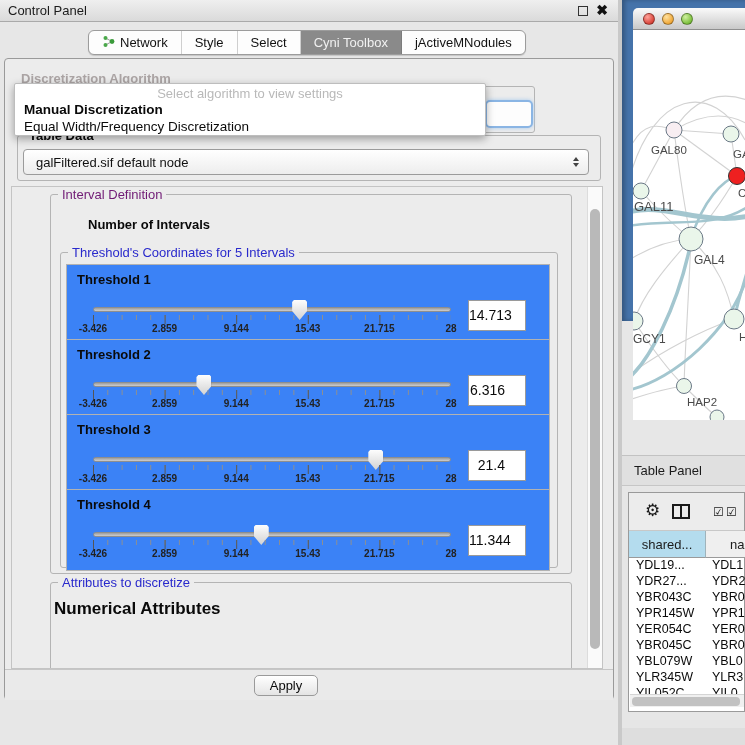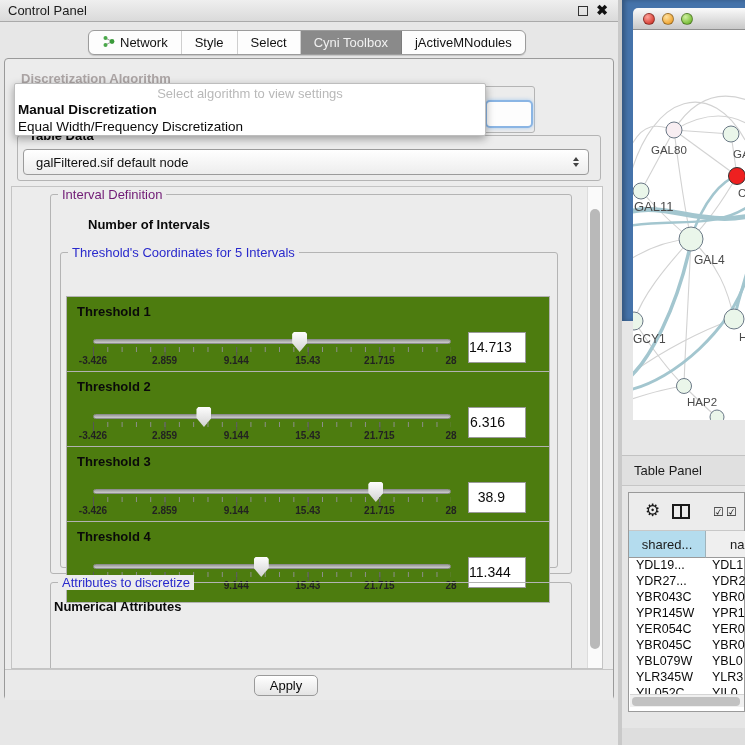--- a/index.html
+++ b/index.html
@@ -31,21 +31,21 @@
   .groupbox { position:absolute; border:1px solid #b4b4b4; border-radius:3px; }
 
   #algo-label { left:16px; top:12px; font-size:13px; font-weight:bold; color:#aba4a4; }
   #algo-group { left:12px; top:27px; width:518px; height:47px; }
   #algo-combo-fragment { left:480px; top:41px; width:48px; height:28px; background:#fdfdfd;
      border:2px solid #8ab5e4; border-radius:5px; box-shadow:0 0 4px #a8c9ec; z-index:5; }
 
   #algo-popup { left:9px; top:24px; width:472px; height:53px; background:#fff;
      border:1px solid #bdbdbd; border-radius:2px; box-shadow:0 3px 8px rgba(0,0,0,.35); z-index:50; }
   #algo-popup-hint { width:100%; text-align:center; top:2px; font-size:13px; color:#b9b9b9; }
-  .algo-option { position:absolute; left:3px; font-size:13.5px; color:#0a0a0a; white-space:nowrap; }
+  .algo-option { position:absolute; left:9px; font-size:13.5px; color:#0a0a0a; white-space:nowrap; }
   .algo-option.first { top:18px; font-weight:bold; }
   .algo-option.second { top:35px; }
 
   #tabledata-group { left:12px; top:76px; width:584px; height:46px; }
   #tabledata-label { left:20px; top:69px; font-weight:bold; color:#0a0a0a; z-index:4; }
 
   .combo { position:absolute; background:linear-gradient(#ffffff,#ededed);
      border:1px solid #9b9b9b; border-radius:4px; font-size:13px; color:#111;
      display:flex; align-items:center; }
   .combo .combo-text { padding-left:12px; }
@@ -63,21 +63,21 @@
   #vscrollbar { right:0; top:0; width:15px; height:100%; background:#fafafa; border-left:1px solid #dcdcdc; }
   #vscroll-thumb { left:2px; top:22px; width:10px; height:440px; background:#b9b9b9; border-radius:5px; }
 
   #interval-group { left:38px; top:7px; width:522px; height:380px; }
   #interval-legend { left:46px; top:0; color:#701a75; }
   #numintervals-label { left:76px; top:30px; font-size:13px; font-weight:bold; color:#0a0a0a; }
   #thresholds-group { left:48px; top:65px; width:498px; height:316px; }
   #thresholds-legend { left:56px; top:58px; color:#2929cc; }
 
   .threshold { position:absolute; left:54px; width:484px; height:82px;
-     border:1px solid #b2b2b2; background:#4d7c0f;margin-top:32px; }
+     border:1px solid #b2b2b2; background:#3b82f6; }
   .threshold-label { position:absolute; left:10px; top:7px; font-size:13px; font-weight:bold; color:#0a0a0a; }
   .slider-zone { position:absolute; left:26px; top:36px; width:358px; height:34px; }
   .track { position:absolute; left:0; top:6px; width:100%; height:5px; border-radius:3px;
      background:linear-gradient(#9e9e9e,#cdcdcd); border:1px solid #8e8e8e; }
   .handle { position:absolute; top:-1px; width:15px; height:20px; margin-left:-7.5px;
      background:linear-gradient(#fdfdfd,#d2d2d2);
      clip-path:polygon(12% 0,88% 0,100% 10%,100% 55%,50% 100%,0 55%,0 10%);
      filter:drop-shadow(0 0 1px #777); }
   .ticks { position:absolute; left:0; top:14px; width:100%; height:9px;
      background-image:
@@ -87,21 +87,21 @@
      background-repeat:repeat-x, repeat-x;
      background-position:0 0, 0 0; }
   .tick-labels { position:absolute; left:0; top:22px; width:100%; height:12px; }
   .tick-label { position:absolute; transform:translateX(-50%); font-size:10px; font-weight:bold; color:#222; white-space:nowrap; }
   .value-box { position:absolute; left:401px; top:35px; width:58px; height:31px; background:#fff;
      border:1px solid #9a9a9a; font-size:14px; color:#0a0a0a; text-align:right;
      line-height:29px; padding-right:20px; }
 
   #attr-group { left:38px; top:395px; width:522px; height:110px; }
   #attr-legend { left:46px; top:388px; color:#2929cc; }
-  #attr-title { left:42px; top:412px; font-size:13px; font-weight:bold; color:#0a0a0a; }
+  #attr-title { left:42px; top:412px; font-size:17px; font-weight:bold; color:#0a0a0a; }
   #attr-list { left:52px; top:433px; width:440px; height:60px; background:#fff; border:1px solid #c0c0c0; overflow:hidden; }
   .attr-item { font-size:13px; color:#111; padding:1px 0 1px 14px; line-height:15px; white-space:nowrap; }
   #attr-scrollbar { position:absolute; right:1px; top:1px; width:12px; height:58px; background:#f2f2f2; }
   #attr-scroll-thumb { position:absolute; left:1px; top:2px; width:9px; height:48px; background:#b8b8b8; border-radius:4px; }
 
   #apply-row { left:0; top:610px; width:608px; height:31px; border-top:1px solid #c6c6c6; background:#eaeaea; }
   #apply-button { left:249px; top:5px; width:64px; height:21px; background:linear-gradient(#ffffff,#e4e4e4);
      border:1px solid #9a9a9a; border-radius:5px; font-size:13px; color:#0a0a0a;
      text-align:center; line-height:19px; }
 
@@ -265,21 +265,21 @@
           <div class="ticks"></div>
           <div class="tick-labels">
               <span class="tick-label" style="left: 0%;">-3.426</span>
               <span class="tick-label" style="left: 20%;">2.859</span>
               <span class="tick-label" style="left: 40%;">9.144</span>
               <span class="tick-label" style="left: 60%;">15.43</span>
               <span class="tick-label" style="left: 80%;">21.715</span>
               <span class="tick-label" style="left: 100%;">28</span>
             </div>
         </div>
-        <div class="value-box">38.9</div>
+        <div class="value-box">21.4</div>
       </div>
 
       <div class="threshold" style="top:302px">
         <div class="threshold-label">Threshold 4</div>
         <div class="slider-zone">
           <div class="track"></div>
           <div class="handle" style="left: 46.9993%;"></div>
           <div class="ticks"></div>
           <div class="tick-labels">
               <span class="tick-label" style="left: 0%;">-3.426</span>

